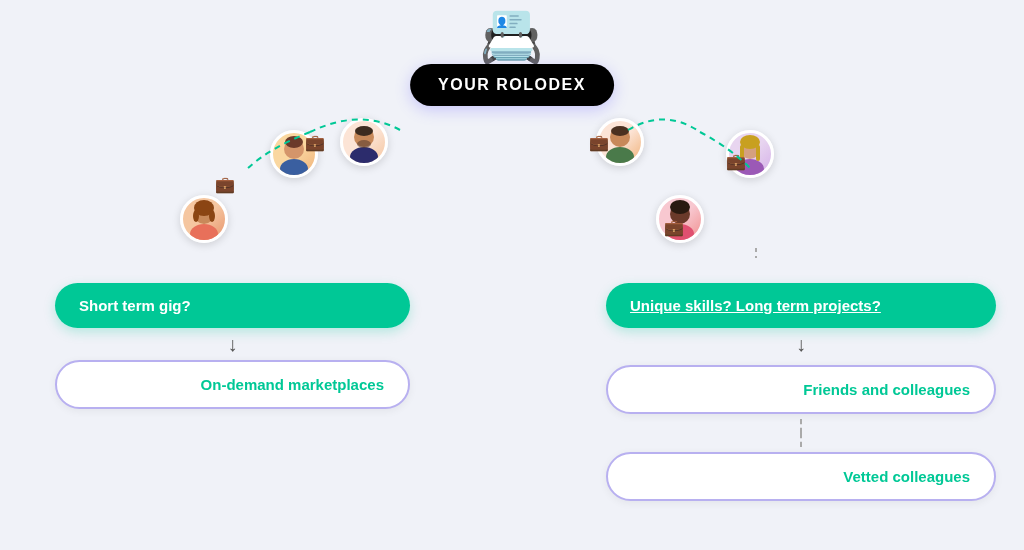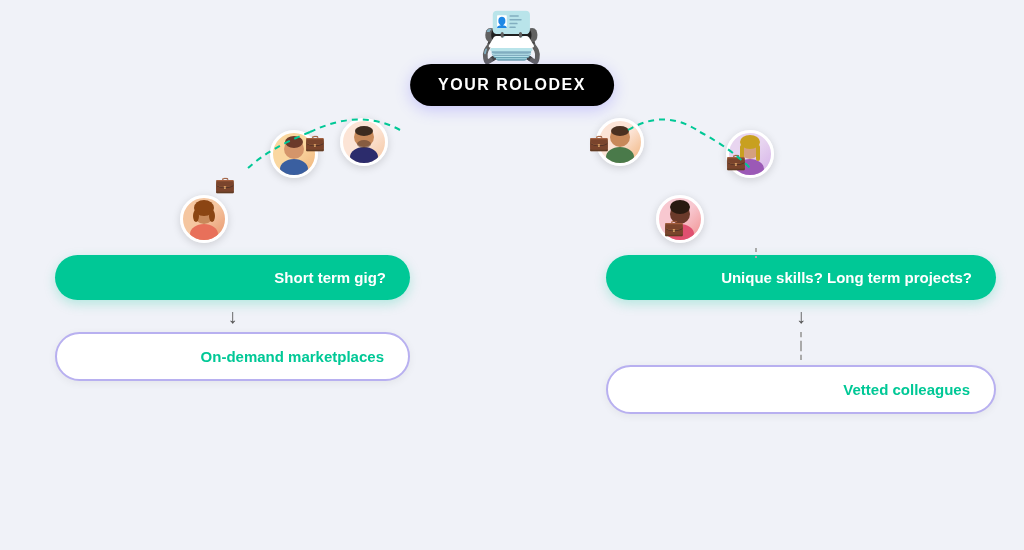--- a/index.html
+++ b/index.html
@@ -68,22 +68,23 @@
     }
 
     
     .pill-green {
       background: #00c896;
       color: white;
       font-weight: 700;
       font-size: 15px;
       padding: 14px 24px;
       border-radius: 30px;
-      text-align: right;
+      text-align: left;
       box-shadow: 0 4px 12px rgba(0,200,150,0.25);
+      margin-top: 28px;
     }
 
     
     .pill-outline {
       background: white;
       color: #00c896;
       font-weight: 700;
       font-size: 15px;
       padding: 14px 24px;
       border-radius: 30px;
@@ -273,20 +274,21 @@
   <div class="bc4">💼</div>
   <div class="bc5">💼</div>
 
   <div class="left-col">
     <div class="pill-green" style="width:100%;">Short term gig?</div>
     <div class="arrow-down">↓</div>
     <div class="pill-outline" style="width:100%;">On-demand marketplaces</div>
   </div>
 
   <div class="right-col">
-    <div class="pill-green" style="width:100%;">Unique skills? Long term projects?</div>
+    <div class="pill-green" style="width:100%;text-decoration:underline;">Unique skills? Long term projects?</div>
     <div class="arrow-down">↓</div>
+    <div class="pill-outline" style="width:100%;">Friends and colleagues</div>
     <div class="dashed-v"></div>
     <div class="dashed-v"></div>
     <div class="pill-outline" style="width:100%;">Vetted colleagues</div>
   </div>
 
 </div>
 
 </body></html>

